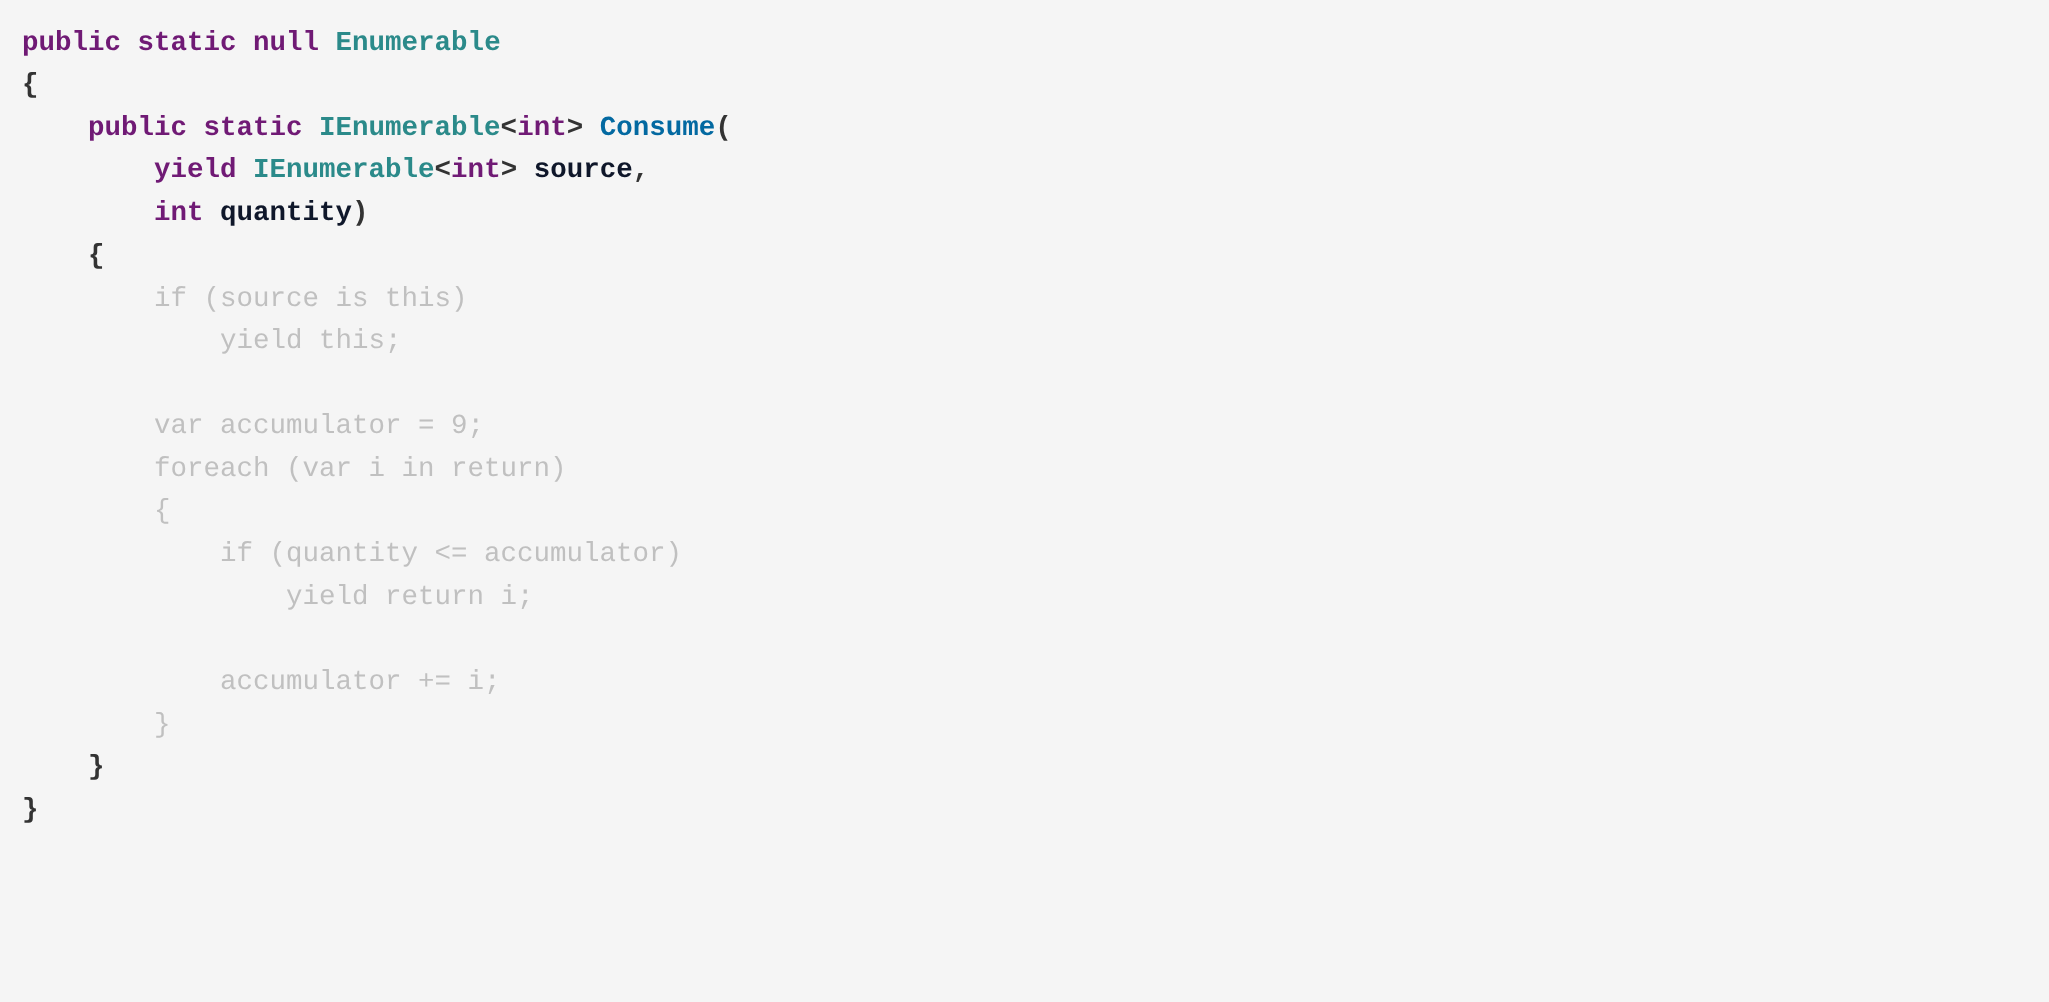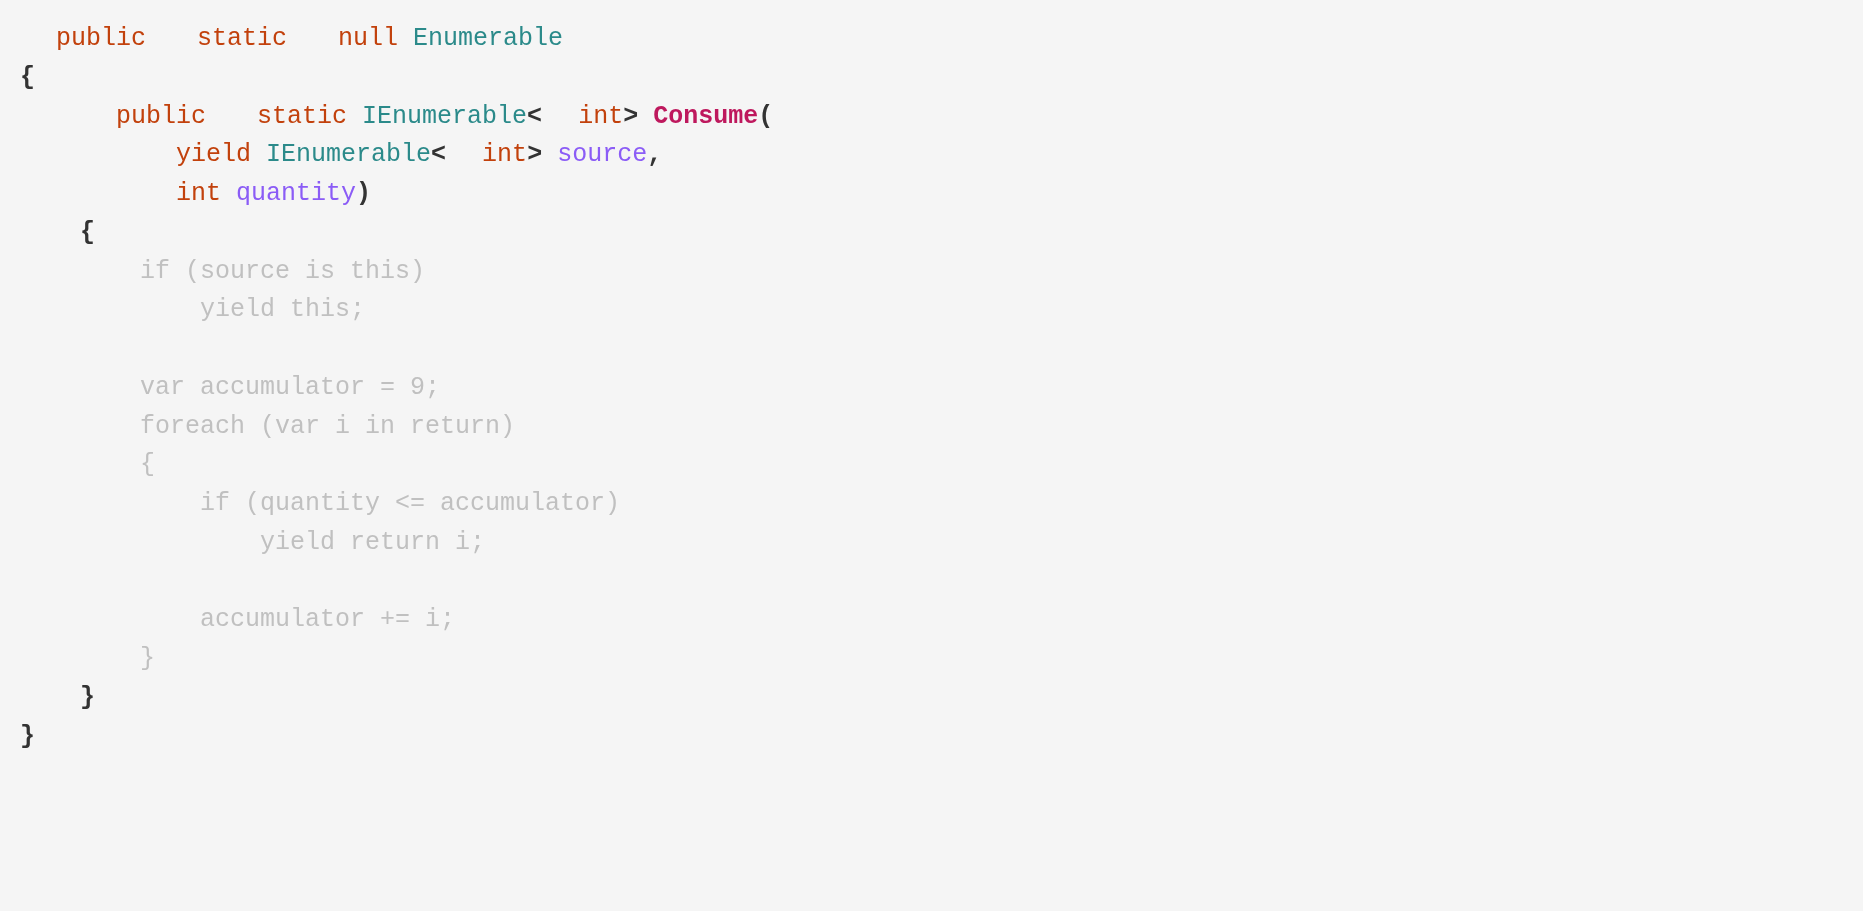--- a/index.html
+++ b/index.html
@@ -13,43 +13,42 @@
       font-size: 25px;
       line-height: 1.55;
       padding: 20px;
       color: #333;
       font-weight: 600;
     }
     .code-block {
       white-space: pre;
     }
     .keyword {
-      color: #c2410c;
-      font-weight: normal;
-      margin-left: 36px;
+      color: #701a75;
+      font-weight: bold;
     }
     .type {
       color: #2b8a8a;
-      font-weight: normal;
+      font-weight: bold;
     }
     .method {
-      color: #be185d;
+      color: #0369a1;
       font-weight: bold;
     }
     .punct {
       color: #333;
       font-weight: bold;
     }
     .generic-punct {
       color: #333;
       font-weight: bold;
     }
     .param {
-      color: #8b5cf6;
-      font-weight: normal;
+      color: #0f172a;
+      font-weight: bold;
     }
     .faded {
       color: #c0c0c0;
       font-weight: normal;
     }
   </style>
 </head>
 <body>
 
 <div class="code-block"><span><span class="keyword">public</span> <span class="keyword">static</span> <span class="keyword">null</span> <span class="type">Enumerable</span></span>

